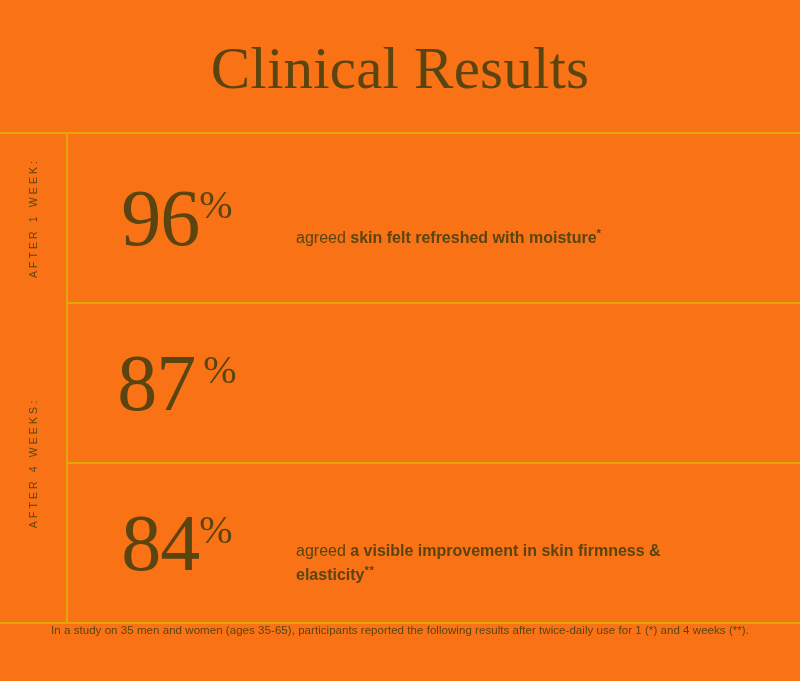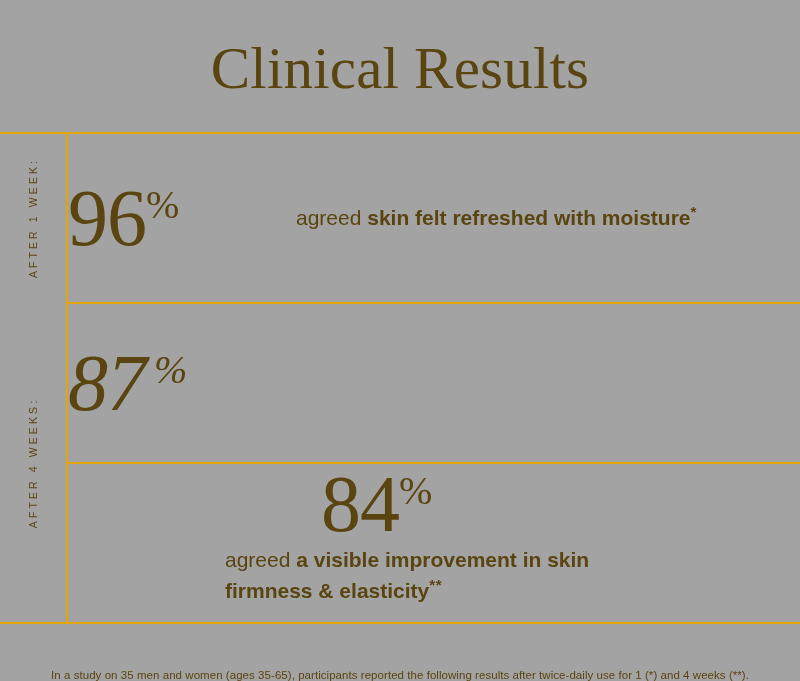--- a/index.html
+++ b/index.html
@@ -13,21 +13,21 @@
     background: #f2b005;
     font-family: "Liberation Sans", sans-serif;
     color: #5a4410;
     -webkit-font-smoothing: antialiased;
   }
 
   .panel {
     position: relative;
     width: 800px;
     height: 681px;
-    background: #a3a3a3;
+    background: #f97316;
     box-sizing: border-box;
   }
 
   
   .title-band {
     position: absolute;
     left: 0;
     top: 0;
     width: 800px;
     height: 132px;
@@ -92,21 +92,21 @@
     position: absolute;
     left: 68px;
     width: 732px;
     display: flex;
     align-items: center;
     box-sizing: border-box;
   }
   .stat-figure {
     flex: 0 0 auto;
     width: 226px;
-    text-align: left;
+    text-align: center;
     padding-right: 8px;
     box-sizing: border-box;
     font-family: "Liberation Serif", "DejaVu Serif", serif;
     color: #5a4410;
     line-height: 1;
     white-space: nowrap;
   }
   .stat-number {
     font-size: 80px;
     font-weight: 400;
@@ -117,25 +117,26 @@
     font-weight: 400;
     vertical-align: 27px;
     display: inline-block;
   }
   .stat-pct.spaced {
     margin-left: 8px;
   }
   .stat-text {
     flex: 1 1 auto;
     font-family: "Liberation Sans", sans-serif;
-    font-size: 21px;
+    font-size: 16px;
     line-height: 1.48;
     color: #5a4410;
     padding-left: 2px;
     max-width: 420px;
+    margin-top: 40px;
   }
   .stat-text .lead {
     font-weight: 400;
   }
   .stat-text .strong {
     font-weight: 700;
   }
   .stat-text sup {
     font-size: 0.72em;
     font-weight: 700;
@@ -145,21 +146,21 @@
   }
 
   
   .footnote {
     position: absolute;
     left: 0;
     top: 624px;
     width: 800px;
     height: 57px;
     display: flex;
-    align-items: flex-end;
+    align-items: flex-start;
     justify-content: center;
   }
   .footnote span {
     font-size: 11.5px;
     font-weight: 400;
     letter-spacing: 0.05px;
     color: #5a4410;
     text-align: center;
     font-family: "Liberation Sans", sans-serif;
   }
@@ -188,27 +189,27 @@
 
   <div class="stat-row" style="top:134px; height:168px;">
     <div class="stat-figure">
       <span class="stat-number">96</span><span class="stat-pct">%</span>
     </div>
     <div class="stat-text">
       <span class="lead">agreed </span><span class="strong">skin felt refreshed with moisture</span><sup>*</sup>
     </div>
   </div>
 
-  <div class="stat-row" style="top:304px; height:158px;font-style:italic;">
+  <div class="stat-row" style="top:304px; height:158px;">
     <div class="stat-figure">
       <span class="stat-number">87</span><span class="stat-pct spaced">%</span>
     </div>
   </div>
 
-  <div class="stat-row" style="top:464px; height:158px;flex-direction:column;">
+  <div class="stat-row" style="top:464px; height:158px;">
     <div class="stat-figure">
       <span class="stat-number">84</span><span class="stat-pct">%</span>
     </div>
     <div class="stat-text">
       <span class="lead">agreed </span><span class="strong">a visible improvement in skin firmness &amp; elasticity</span><sup>**</sup>
     </div>
   </div>
 
   <div class="footnote">
     <span>In a study on 35 men and women (ages 35-65), participants reported the following results after twice-daily use for 1 (*) and 4 weeks (**).</span>

